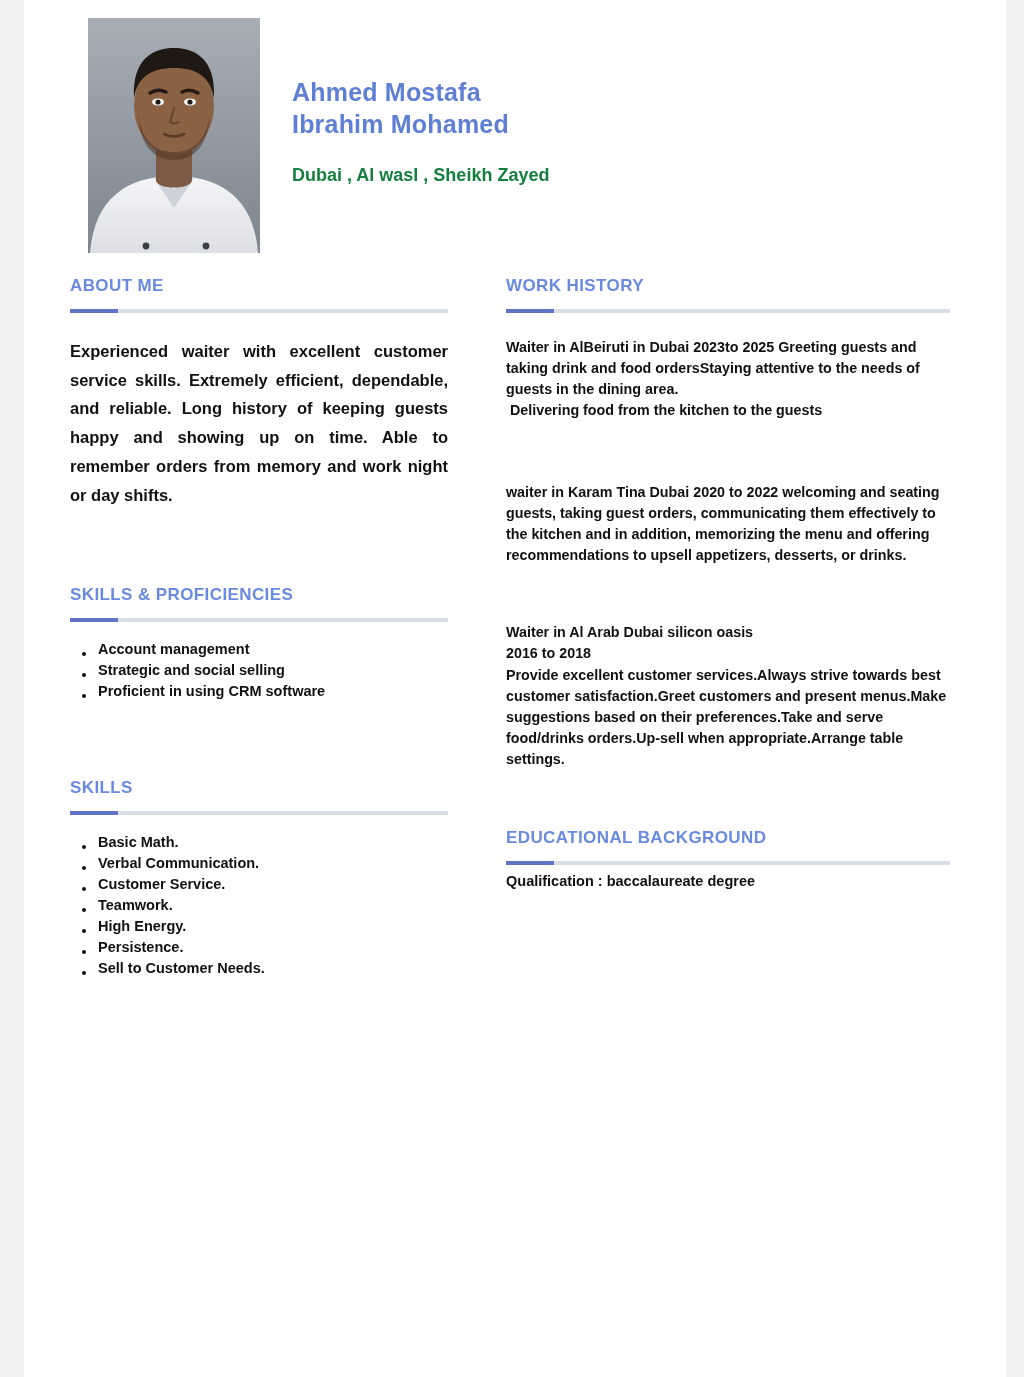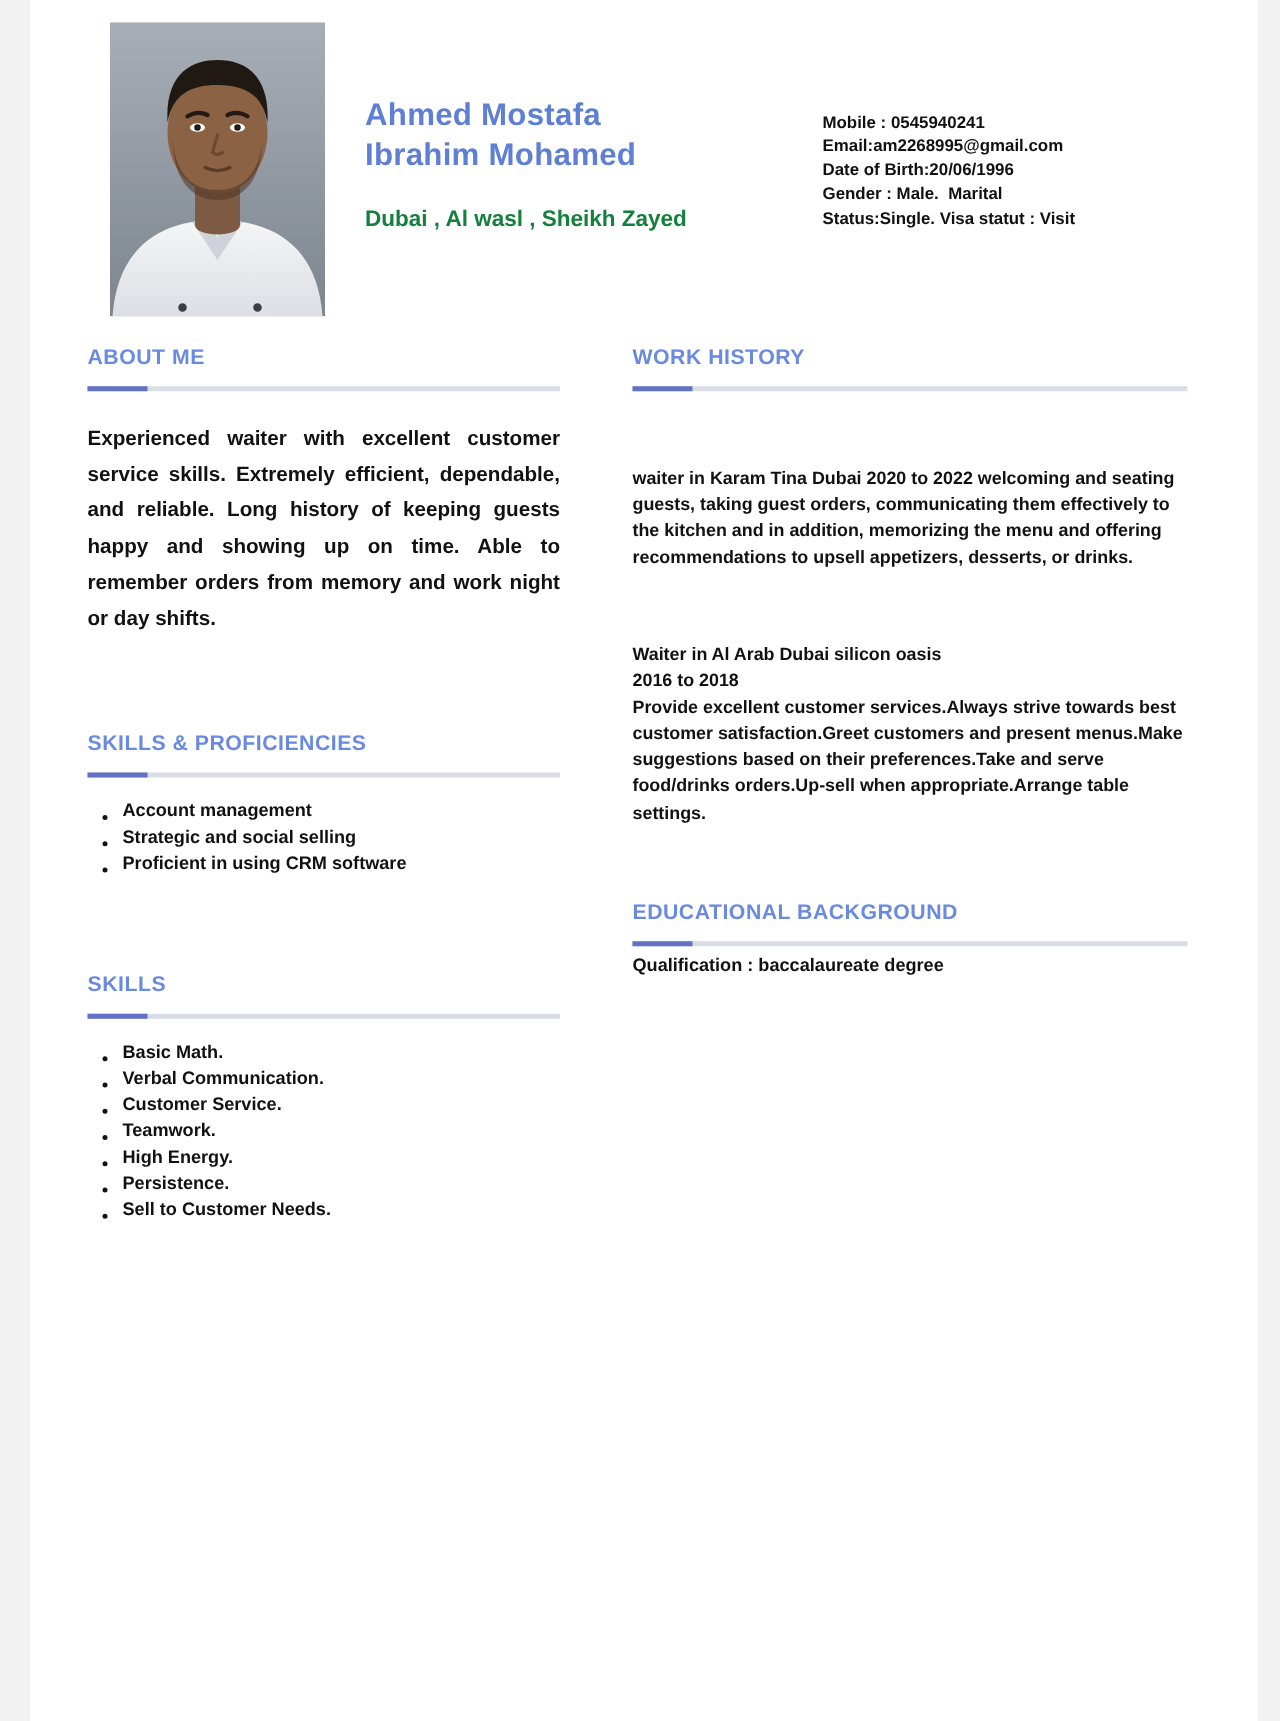--- a/index.html
+++ b/index.html
@@ -230,26 +230,20 @@
         <circle cx="118" cy="228" r="3.4" fill="#3a3f46"></circle>
       </svg>
     </div>
 
     <div class="name-block">
       <div class="name-line">Ahmed Mostafa</div>
       <div class="name-line">Ibrahim Mohamed</div>
       <div class="addr-line">Dubai , Al wasl , Sheikh Zayed</div>
     </div>
 
-    <div class="contact">
-      <div>Mobile : 0545940241</div>
-      <div>Email:am2268995@gmail.com</div>
-      <div>Date of Birth:20/06/1996</div>
-      <div>Gender : Male.  Marital Status:Single. Visa statut : Visit</div>
-    </div>
   </div>
 
   <div class="col-left">
 
     <div class="section">
       <div class="sec-title">ABOUT ME</div>
       <div class="rule"></div>
       <div class="about-text">Experienced waiter with excellent customer service skills. Extremely efficient, dependable, and reliable. Long history of keeping guests happy and showing up on time. Able to remember orders from memory and work night or day shifts.</div>
     </div>
 
@@ -280,20 +274,22 @@
         <li>Sell to Customer Needs.</li>
       </ul>
     </div>
   </div>
 
   <div class="col-right">
 
     <div class="section">
       <div class="sec-title">WORK HISTORY</div>
       <div class="rule"></div>
+      <div class="job first">Waiter in AlBeiruti in Dubai 2023to 2025 Greeting guests and taking drink and food ordersStaying attentive to the needs of guests in the dining area.
+ Delivering food from the kitchen to the guests</div>
       <div style="height:40px"></div>
       <div class="job">waiter in Karam Tina Dubai 2020 to 2022 welcoming and seating guests, taking guest orders, communicating them effectively to the kitchen and in addition, memorizing the menu and offering recommendations to upsell appetizers, desserts, or drinks.</div>
       <div style="height:36px"></div>
       <div class="job">Waiter in Al Arab Dubai silicon oasis
 2016 to 2018
 Provide excellent customer services.Always strive towards best customer satisfaction.Greet customers and present menus.Make suggestions based on their preferences.Take and serve food/drinks orders.Up-sell when appropriate.Arrange table settings.</div>
     </div>
 
     <div style="height:54px"></div>
 

